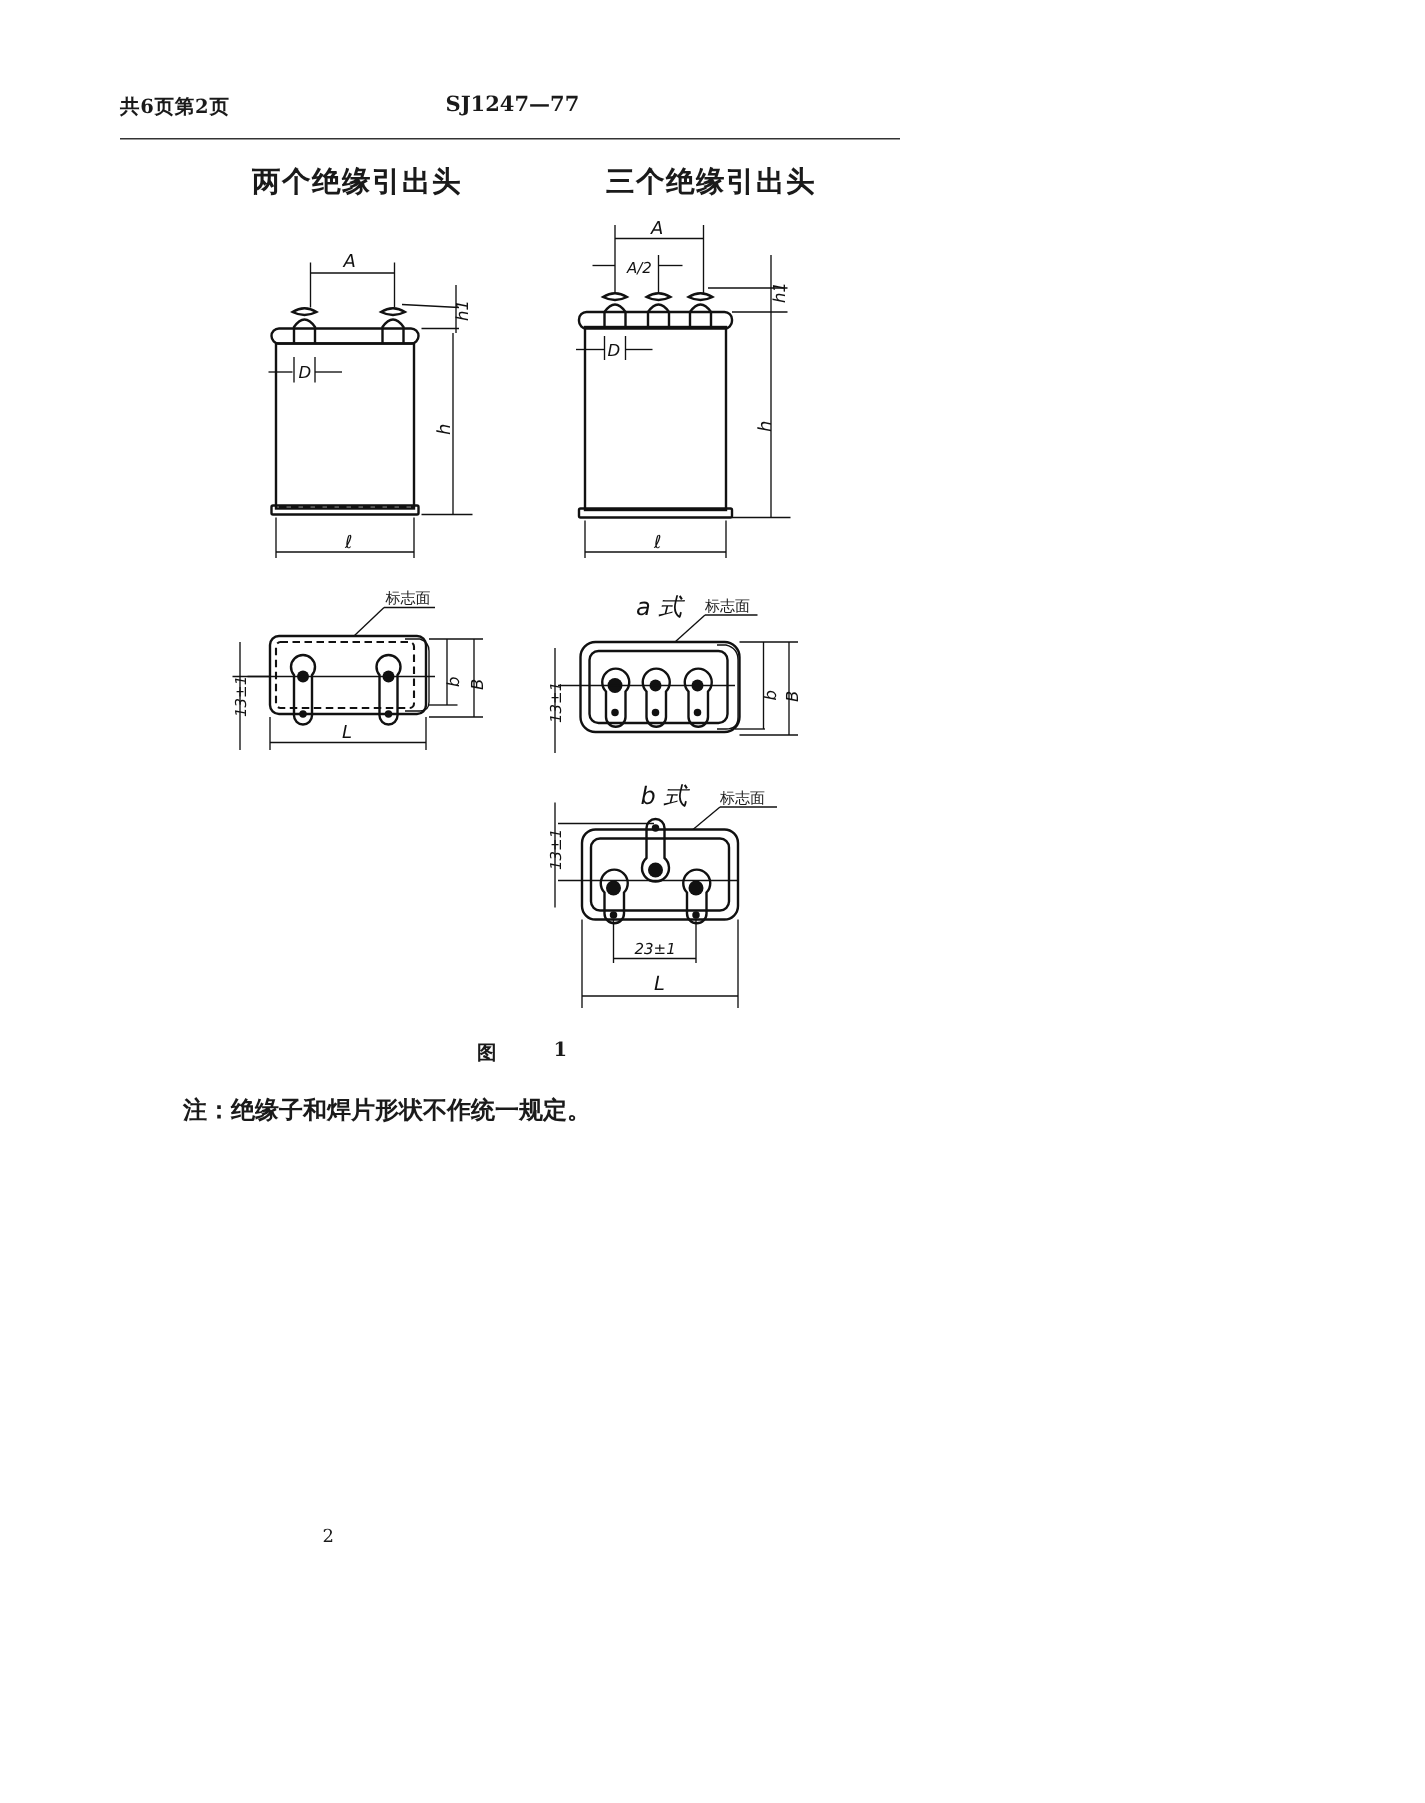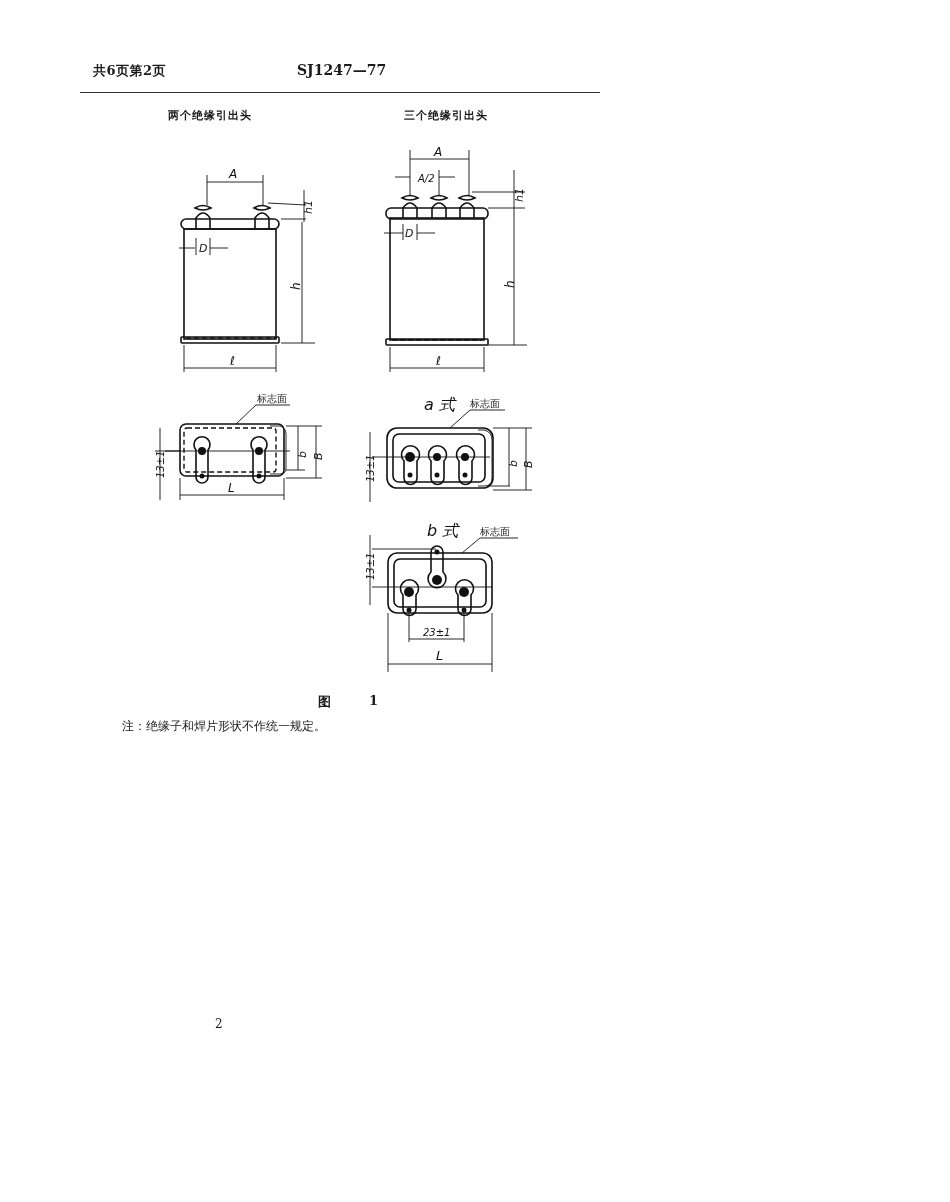--- a/index.html
+++ b/index.html
@@ -1,24 +1,24 @@
 <!DOCTYPE html>
 <html><head>
 <meta charset="utf-8">
 <style>
   html, body { margin: 0; padding: 0; background: #ffffff; }
   body { width: 950px; height: 1202px; position: relative; overflow: hidden;
          font-family: "DejaVu Serif", "Liberation Serif", serif; color: #1a1a1a; }
   .abs { position: absolute; }
-  .hdr-left { left: 80px; top: 62px; font-size: 13px; font-weight: bold; letter-spacing: 0.5px; margin-left: 13px; }
+  .hdr-left { left: 80px; top: 62px; font-size: 13px; font-weight: bold; letter-spacing: 0.5px; }
   .hdr-code { left: 297px; top: 62px; font-size: 14px; font-weight: bold; font-family: "DejaVu Serif", serif; }
   .hdr-rule { left: 80px; top: 92px; width: 520px; height: 0; border-top: 1.5px solid #333; }
-  .col-title { font-size: 11px; font-weight: bold; letter-spacing: 1px; }
+  .col-title { font-size: 19px; font-weight: bold; letter-spacing: 1px; }
   .fig-label { font-size: 13px; font-weight: bold; }
-  .note { font-size: 12px; font-weight: normal; }
+  .note { font-size: 16px; font-weight: bold; margin-top: 12px; }
   .page-num { font-size: 12px; font-family: "DejaVu Serif", serif; }
   svg { position: absolute; left: 0; top: 0; overflow: visible; }
   svg text { font-family: "DejaVu Sans", sans-serif; font-style: italic; fill: #111; }
   .ln { stroke: #111; fill: none; stroke-width: 1.6; }
   .thin { stroke: #111; fill: none; stroke-width: 0.9; }
   .dash { stroke: #111; fill: none; stroke-width: 1.4; stroke-dasharray: 5 3; }
 </style>
 </head>
 <body>
 

